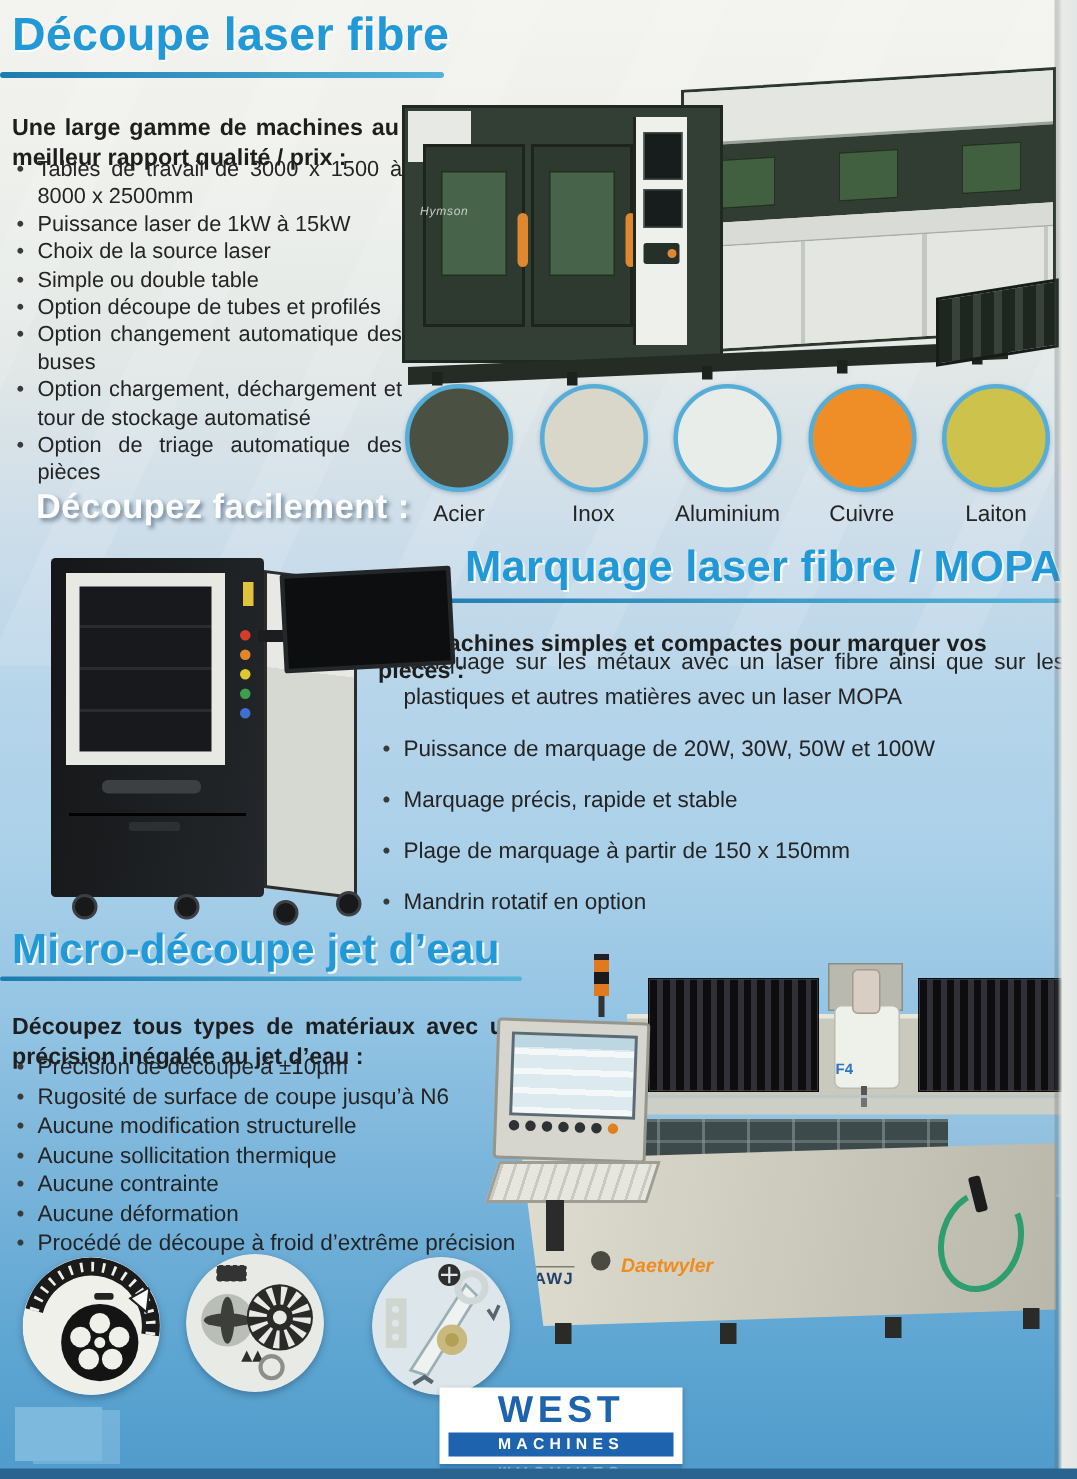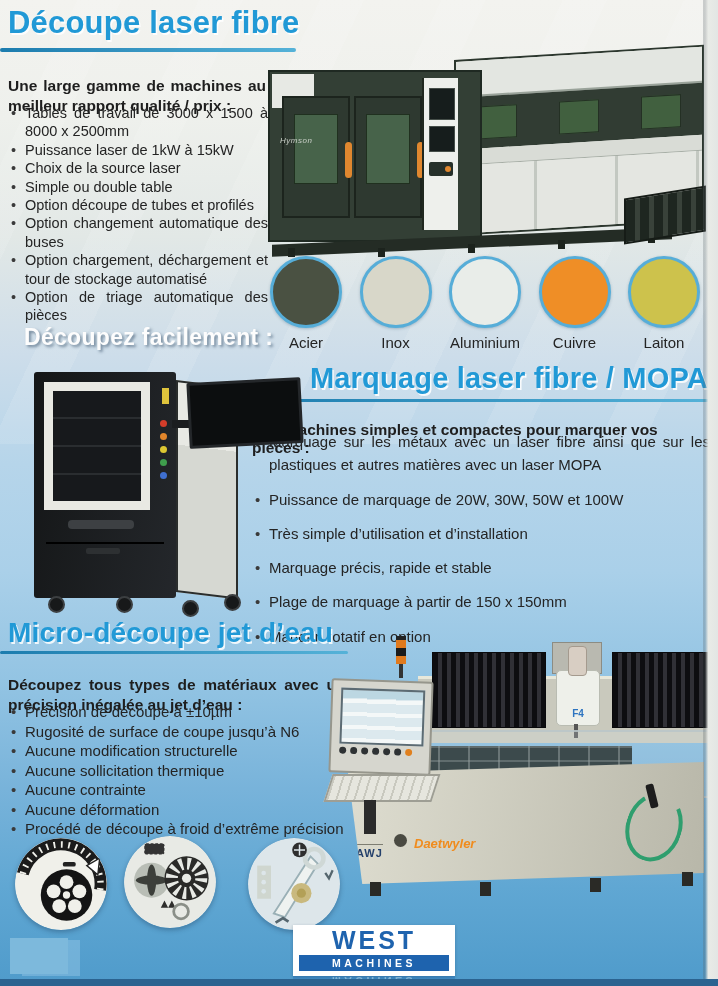--- a/index.html
+++ b/index.html
@@ -95,21 +95,21 @@
   
   .m3{position:absolute;left:330px;top:634px;width:388px;height:270px;}
   .m3-beacon{position:absolute;left:66px;top:2px;width:10px;}
   .m3-beacon i{display:block;width:10px;height:8px;}
   .m3-beacon .pole{width:4px;height:14px;background:#333;margin-left:3px;}
   .m3-wall{position:absolute;left:88px;top:42px;width:292px;height:64px;background:#c9c9bd;border-top:3px solid #e8e8da;}
   .m3-bellow{position:absolute;top:18px;height:74px;background:repeating-linear-gradient(90deg,#0d0d10 0 5px,#303036 5px 9px);border:1px solid #0a0a0c;}
   .m3-bellow.bl{left:102px;width:112px;} .m3-bellow.br{left:282px;width:96px;}
   .m3-col{position:absolute;left:222px;top:8px;width:48px;height:30px;background:#b9b9b0;border:1px solid #8c8c83;}
   .m3-head{position:absolute;left:226px;top:36px;width:42px;height:54px;background:#eef0ea;border:1px solid #b9bcb2;border-radius:5px;}
-  .m3-head .f4{position:absolute;left:0;right:0;bottom:6px;text-align:center;font-size:10px;font-weight:bold;color:#2d74c0;}
+  .m3-head .f4{position:absolute;left:0;right:0;bottom:6px;font-size:10px;font-weight:bold;color:#2d74c0;}
   .m3-cyl{position:absolute;left:238px;top:12px;width:17px;height:28px;background:#d8cec3;border:1px solid #a49a8e;border-radius:4px;}
   .m3-nozzle{position:absolute;left:244px;top:90px;width:4px;height:14px;background:#555;}
   .m3-glass{position:absolute;left:62px;top:96px;width:318px;height:64px;border:2px solid rgba(185,198,200,.85);background:rgba(215,228,232,.22);}
   .m3-tank{position:absolute;left:78px;top:112px;width:224px;height:44px;background:#3c4a4c;
     background-image:repeating-linear-gradient(90deg,rgba(150,160,160,.5) 0 2px,transparent 2px 30px),repeating-linear-gradient(180deg,rgba(150,160,160,.4) 0 2px,transparent 2px 14px);}
   .m3-base{position:absolute;left:18px;top:128px;width:356px;height:122px;
     clip-path:polygon(0 9%,100% 0,100% 91%,4% 100%);
     background:linear-gradient(100deg,#deddd0,#b8b7a9);}
   .m3-brand{position:absolute;left:42px;top:36px;font-size:30px;font-weight:bold;letter-spacing:.5px;
     color:#f6f6f0;text-shadow:1px 1px 2px rgba(60,60,50,.35);}
@@ -229,21 +229,20 @@
   <div class="caption">Découpez facilement :</div>
 
   <div class="h2 h-blue" style="color: rgb(33, 153, 214);">Marquage laser fibre / MOPA</div>
   <div class="rule rule2"></div>
 
   <p class="intro intro2">Des machines simples et compactes pour marquer vos pièces :</p>
 
   <ul class="b-list list2">
     <li>Marquage sur les métaux avec un laser fibre ainsi que sur les plastiques et autres matières avec un laser MOPA</li>
     <li>Puissance de marquage de 20W, 30W, 50W et 100W</li>
-    <li>Très simple d’utilisation et d’installation</li>
     <li>Marquage précis, rapide et stable</li>
     <li>Plage de marquage à partir de 150 x 150mm</li>
     <li>Mandrin rotatif en option</li>
   </ul>
 
   <div class="m2">
     <div class="m2-tower">
       <div class="m2-frame"></div>
       <div class="m2-handle"></div>
       <div class="m2-drawer"></div>

